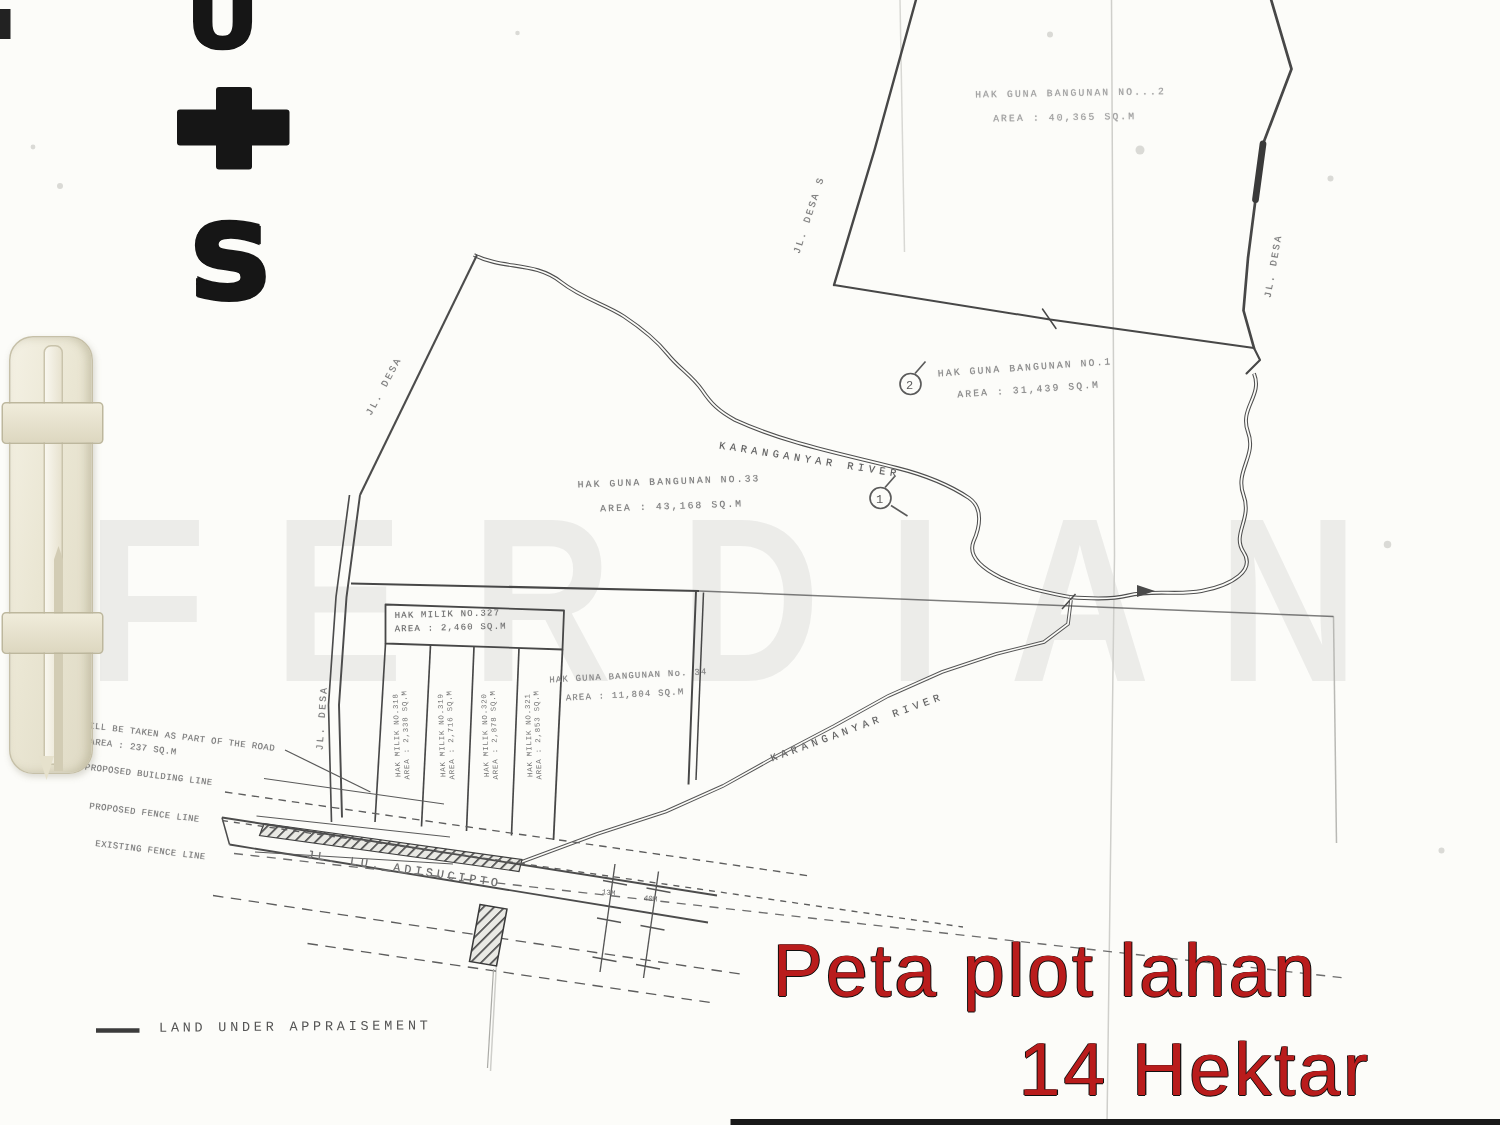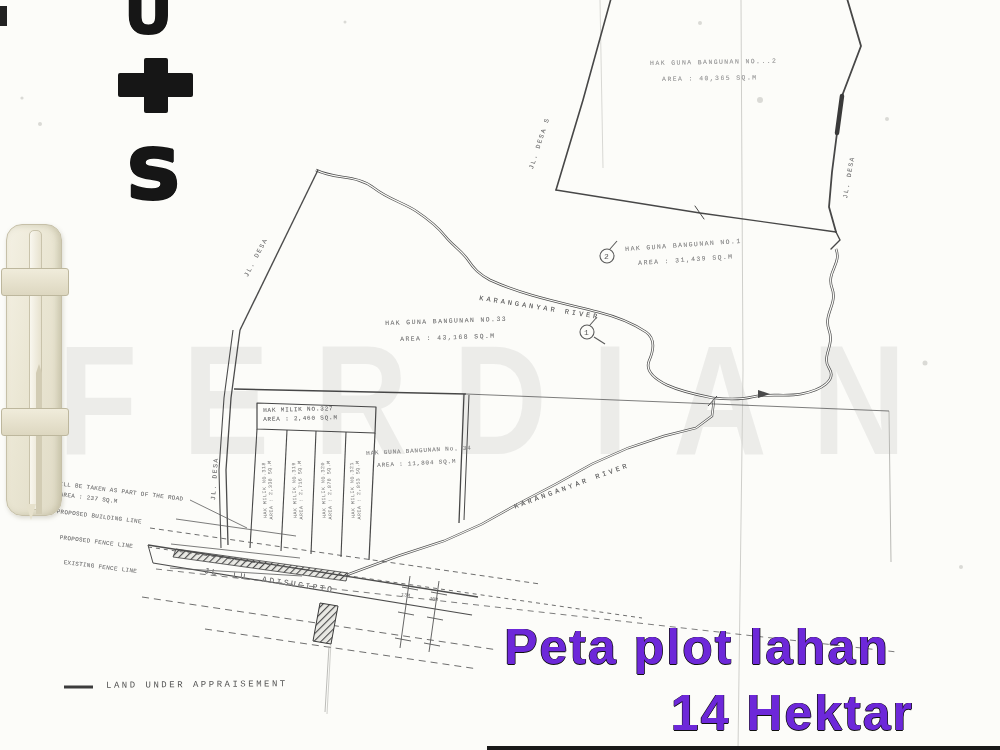--- a/index.html
+++ b/index.html
@@ -25,22 +25,22 @@
   .river-lbl{font-size:7px;letter-spacing:3px;color:#5e5e5e;}
   .road-lbl{font-size:6.5px;letter-spacing:1.5px;color:#7a7a7a;}
   .ann{font-size:6px;letter-spacing:.3px;color:#7b7b7b;}
   .strip-lbl{position:absolute;width:110px;height:14px;transform:rotate(-92deg);
       display:flex;flex-direction:column;align-items:center;justify-content:center;
       font-family:"Liberation Mono",monospace;font-size:5px;line-height:6.5px;
       letter-spacing:.5px;color:#777;white-space:nowrap;}
   
   .legend-lbl{position:absolute;left:106px;top:680px;font-family:"Liberation Mono",monospace;
       font-size:9px;letter-spacing:2.5px;color:#555;transform:rotate(-.5deg);}
-  .title{position:absolute;left:480px;width:434px;text-align:center;color:#6d28d9;
-      font-weight:700;font-size:50px;letter-spacing:2px;line-height:1;
+  .title{position:absolute;left:480px;width:434px;text-align:center;color:#b91c1c;
+      font-weight:400;font-size:50px;letter-spacing:2px;line-height:1;
       text-shadow:.7px 0 #101010,-.7px 0 #101010,0 .7px #101010;}
   .title1{top:622px;} .title2{top:688px;text-align:right;}
   
   .ruler{position:absolute;left:6px;top:224px;width:56px;height:292px;}
   .ruler .body{position:absolute;inset:0;border-radius:16px;border:1px solid #c6c0a8;
       background:linear-gradient(100deg,#f4f1e4 0%,#eae6d3 45%,#dfdac5 100%);
       box-shadow:inset -3px 0 6px rgba(150,142,110,.35),1px 2px 4px rgba(120,115,90,.25);}
   .ruler .bar{position:absolute;left:-5px;width:66px;height:26px;border:1px solid #bdb79d;
       border-radius:3px;background:linear-gradient(#f0ecdb,#ddd7c0);}
   .bar1{top:44px;} .bar2{top:184px;}

